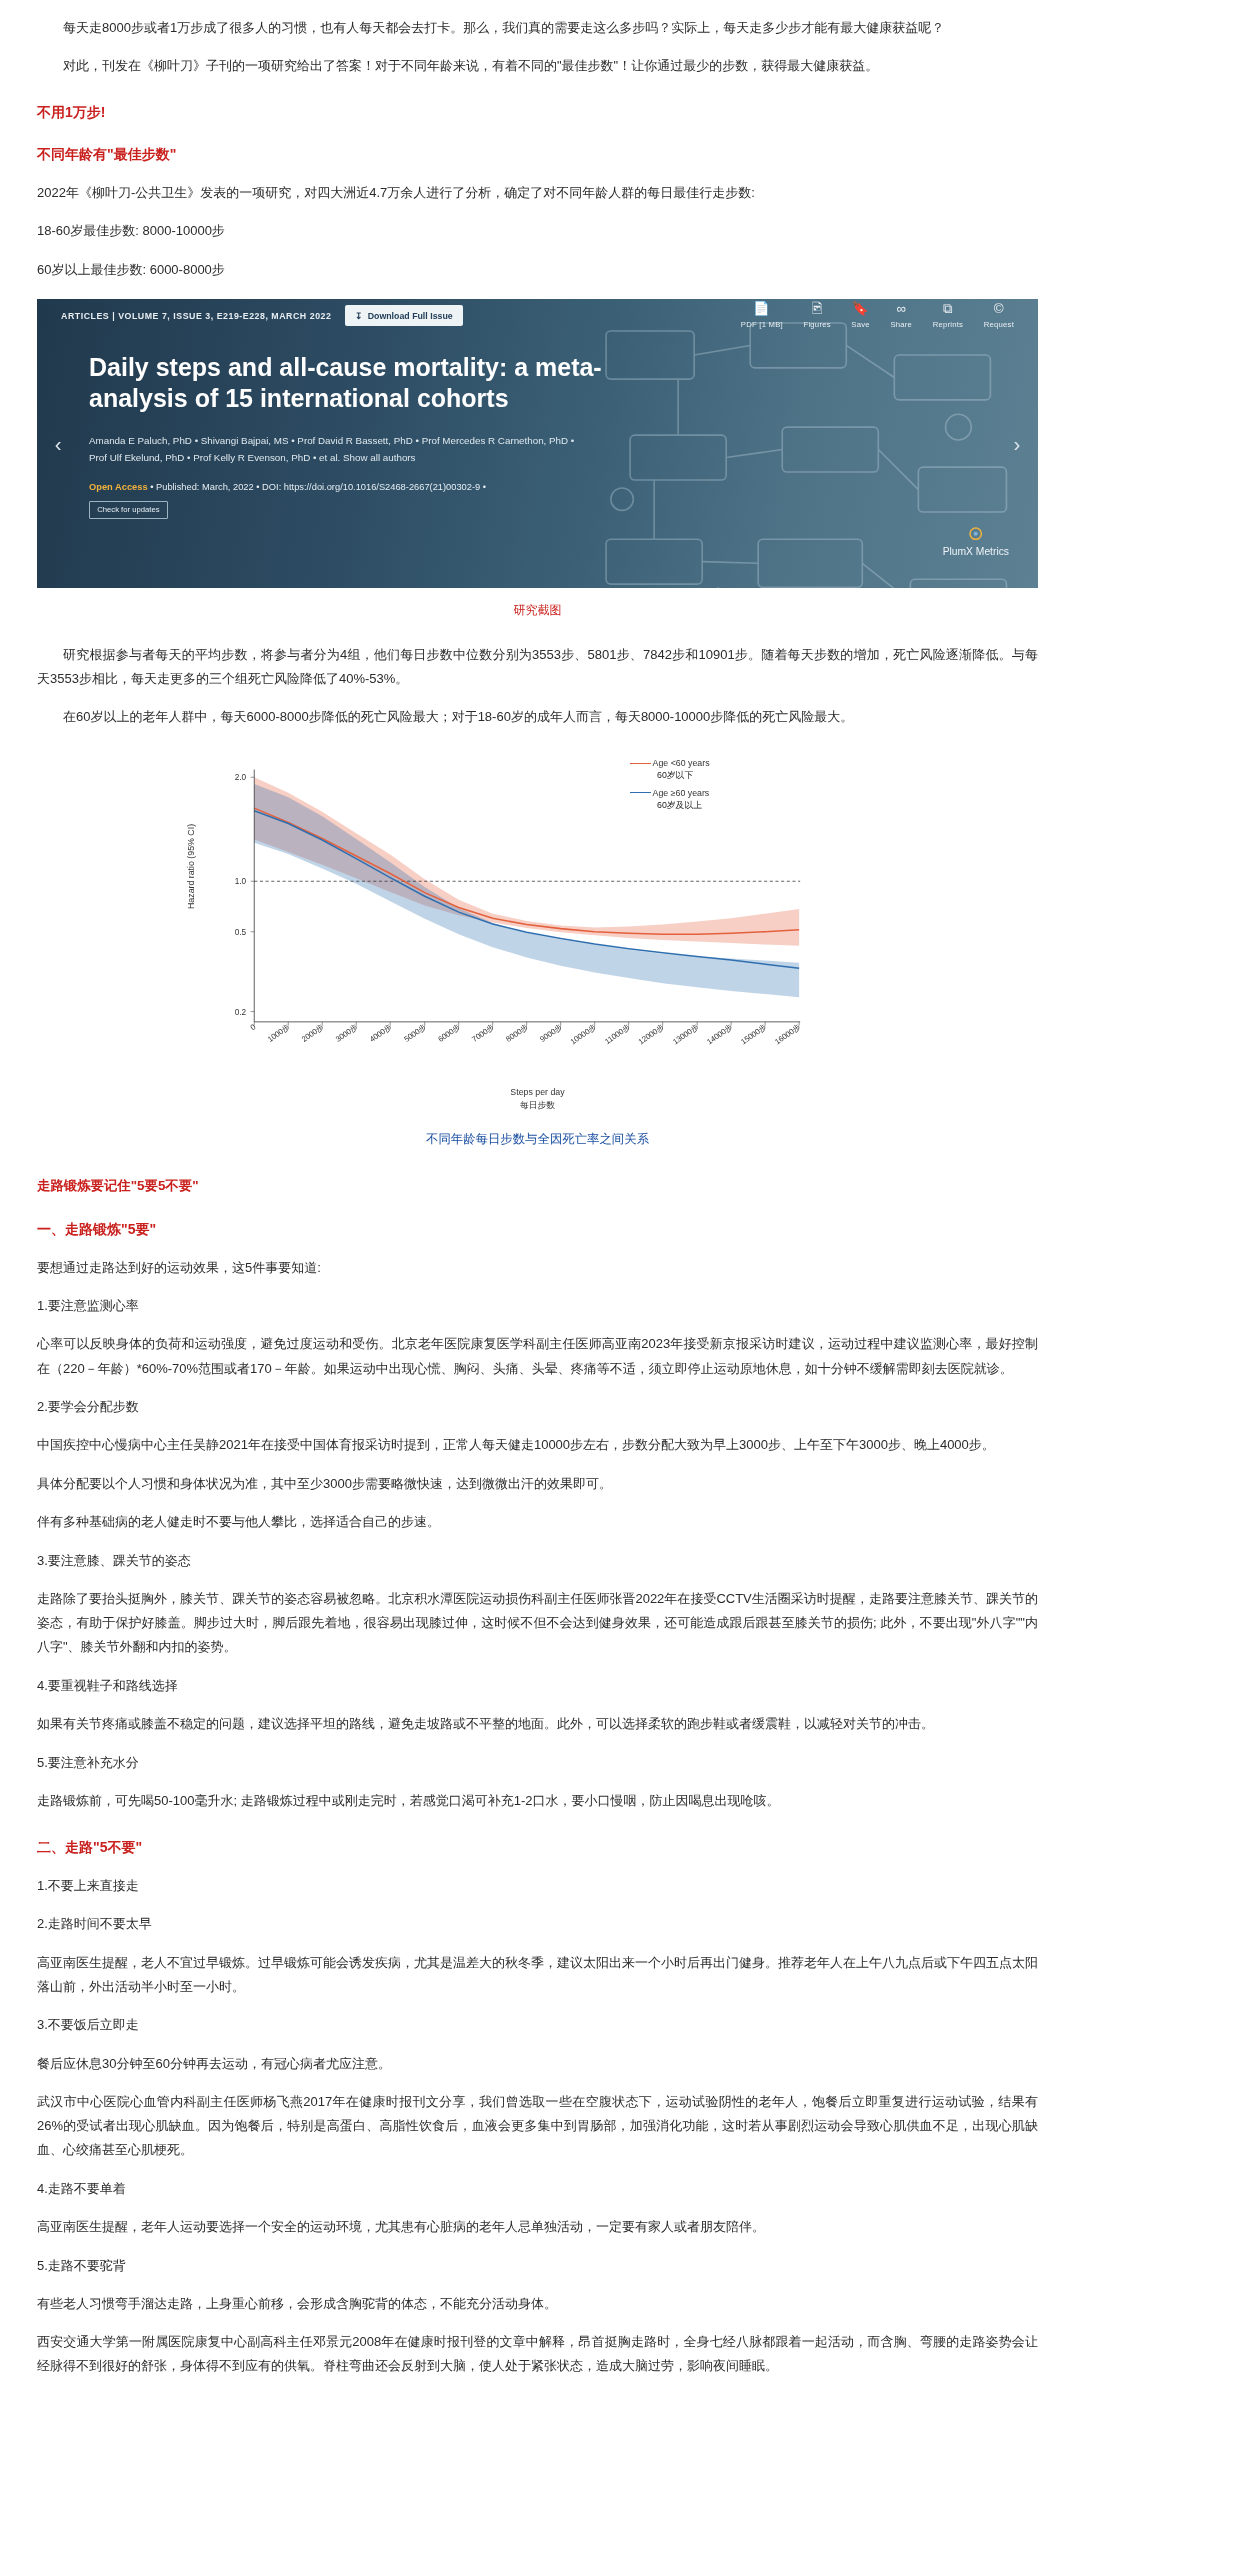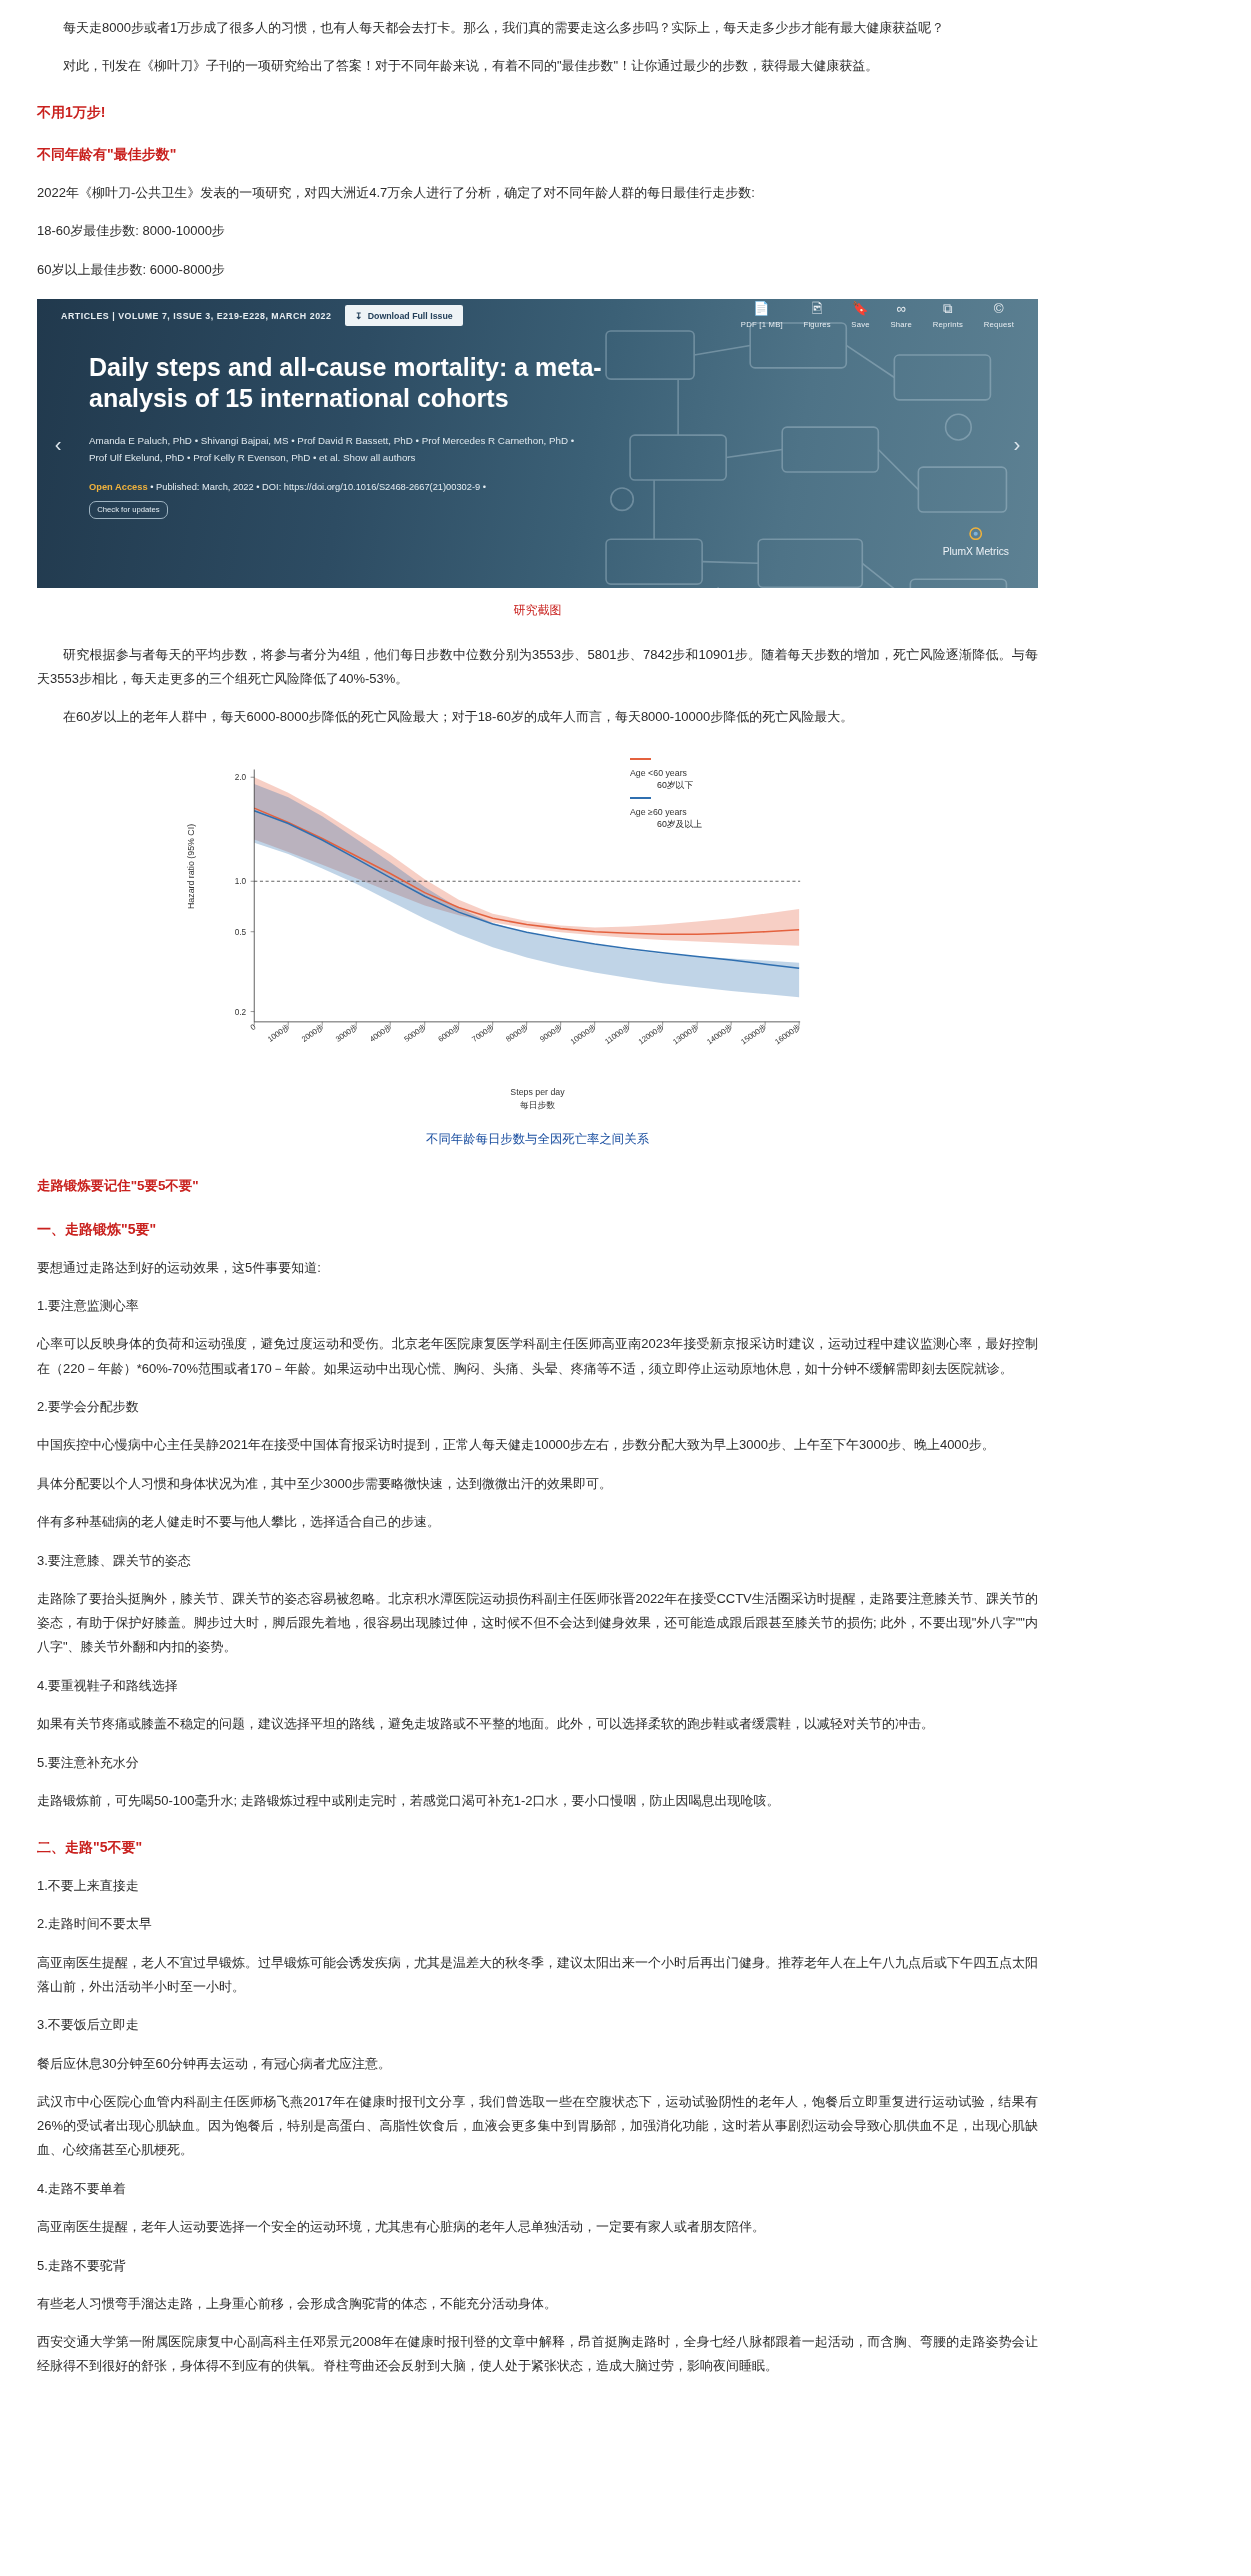--- a/index.html
+++ b/index.html
@@ -137,21 +137,21 @@
   }
   .oa-line .oa { color: #f0b23c; font-weight: bold; }
   .crossmark {
     position: relative;
     margin: 9.3px 24px 0 52px;
     display: inline-block;
     border: 0.5px solid #9fb4c2;
     color: #e6eef3;
     font-size: 7.7px;
     padding: 3.6px 7.2px;
-    border-radius: 7px;
+    border-radius: 1px;
   }
   .plumx {
     position: absolute;
     right: 29px;
     bottom: 31px;
     color: #eef3f7;
     font-size: 10.3px;
     display: flex;
     align-items: center;
     gap: 6.2px;
@@ -180,21 +180,21 @@
     width: 721px;
     height: 361px;
   }
   .legend {
     position: absolute;
     left: 453px;
     top: 4.1px;
     font-size: 8.8px;
     color: #333;
   }
-  .legend .row { display: flex; align-items: flex-start; gap: 8px; margin-bottom: 2.1px; flex-direction: column; }
+  .legend .row { display: flex; align-items: center; gap: 2px; margin-bottom: 2.1px; }
   .legend .swatch { width: 20.6px; height: 1.5px; display: inline-block; }
   .legend .cn { margin: 0 0 5.2px 27px; font-size: 8.8px; color: #222; }
   .ylabel {
     position: absolute;
     left: 9.3px;
     top: 155px;
     transform: rotate(-90deg);
     transform-origin: left top;
     font-size: 8.8px;
     color: #333;

